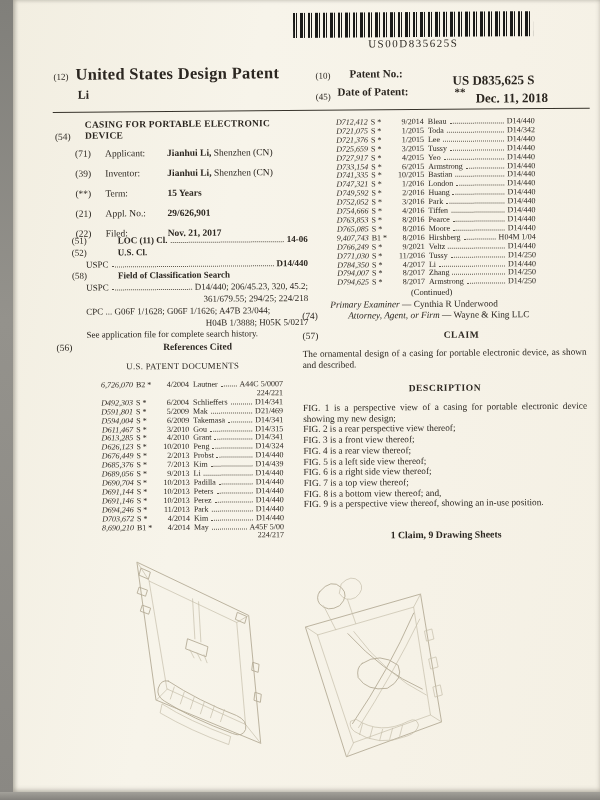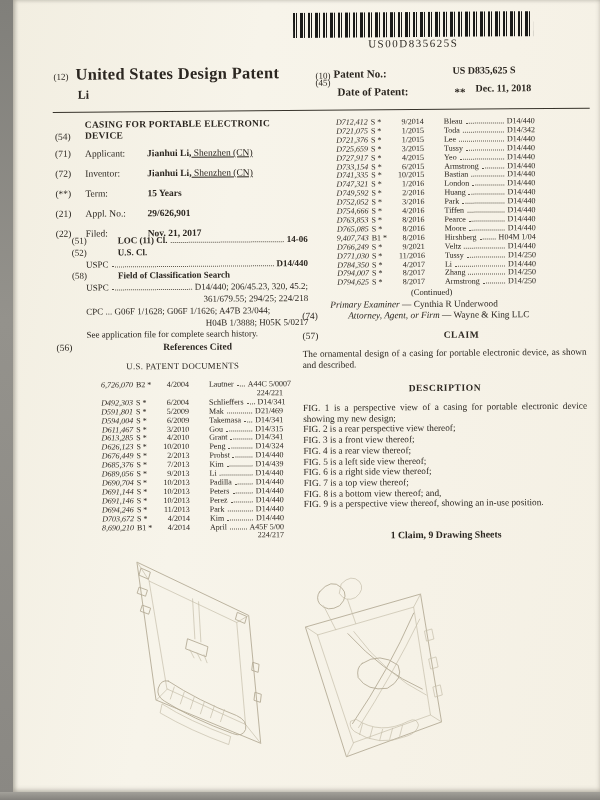--- a/index.html
+++ b/index.html
@@ -30,57 +30,57 @@
       #1a1a18 7px,#1a1a18 10px,rgba(0,0,0,0) 10px,rgba(0,0,0,0) 11px,
       #1a1a18 11px,#1a1a18 12px,rgba(0,0,0,0) 12px,rgba(0,0,0,0) 15px);}
   .barcode-text{left:296px;top:38px;width:240px;text-align:center;
     font-size:11px;letter-spacing:1.5px;color:#2e2a24;}
 
   
   .kind-num{font-size:9px;}
   .hdr-title{font-size:16.5px;font-weight:bold;letter-spacing:.3px;}
   .hdr-author{font-size:12px;font-weight:bold;}
   .hdr-label{font-size:11px;font-weight:bold;}
-  .hdr-value{font-size:10px;font-weight:bold;}
+  .hdr-value{font-size:13px;font-weight:bold;margin-top:8px;}
   .hdr-rule{left:55px;top:110px;width:537px;height:0;border-top:1.4px solid #37332b;}
   .bold{font-weight:bold;}
   .italic{font-style:italic;margin-left:28px;}
 
   
   .title-block{left:57px;top:118px;width:252px;display:flex;font-size:9.5px;line-height:11px;}
   .t-num{width:30px;flex:none;margin-top:12px;}
   .t-text{font-weight:bold;letter-spacing:.2px;width:200px;}
 
   .fields{left:57px;top:147px;width:252px;}
   .frow{display:flex;font-size:9.5px;line-height:11px;margin-bottom:9px;}
-  .f-num{width:30px;flex:none;}
+  .f-num{width:30px;flex:none;margin-left:20px;}
   .f-label{width:62px;flex:none;}
   .f-bold{font-weight:bold;}
-  .f-rest{white-space:pre;text-decoration:underline;}
+  .f-rest{white-space:pre;}
 
   .clsblock{left:57px;top:234px;width:252px;font-size:9px;line-height:11.8px;}
   .clsrow{display:flex;align-items:baseline;}
   .cl-num{width:46px;flex:none;padding-left:16px;}
   .leader{flex:1;border-bottom:1px dotted #5a544a;margin:0 3px 2px 3px;min-width:8px;}
   .cls-ind{padding-left:30px;}
   .cls-right{text-align:right;}
   .cls-note{padding-left:30px;}
 
   .refs-heading{left:57px;top:341px;width:252px;display:flex;font-size:9.5px;line-height:11px;}
   .rh-num{width:30px;flex:none;}
   .rh-text{flex:1;text-align:center;font-weight:bold;}
   .refs-sub{left:57px;top:360px;width:252px;text-align:center;font-size:8.8px;letter-spacing:.3px;}
 
   .reftable{font-size:8px;line-height:8.9px;}
   .reftable-left{left:91px;top:380px;width:192px;}
   .reftable-right{left:328px;top:119px;width:209px;}
   .refrow{display:flex;align-items:baseline;white-space:nowrap;}
   .r-num{width:42px;flex:none;text-align:right;font-style:italic;}
   .r-kind{width:19px;flex:none;text-align:left;padding-left:3px;}
-  .r-date{width:34px;flex:none;text-align:right;padding-right:20px;}
+  .r-date{width:34px;flex:none;text-align:right;padding-right:4px;}
   .r-name{flex:none;}
   .r-cls{flex:none;}
   .refrow2{text-align:right;}
 
   .continued{left:328px;top:288px;width:209px;text-align:center;font-size:8.6px;}
 
   .examiner{left:303px;top:300px;width:284px;font-size:9.3px;line-height:11px;}
   .claimblock{left:303px;top:331px;width:284px;}
   .sec-head-row{display:flex;font-size:9.5px;line-height:11px;}
   .sh-num{width:34px;flex:none;}
@@ -106,24 +106,24 @@
 <div class="content">
 
   <div class="abs barcode"></div>
   <div class="abs barcode-text">US00D835625S</div>
 
   <span class="abs kind-num" style="left:56px;top:70px">(12)</span>
   <span class="abs hdr-title" style="left:78px;top:63px">United States Design Patent</span>
   <span class="abs hdr-author" style="left:80px;top:86px">Li</span>
 
   <span class="abs kind-num" style="left:318px;top:71px">(10)</span>
-  <span class="abs hdr-label" style="left:336px;top:68px">Patent No.:</span>
+  <span class="abs hdr-label" style="left:352px;top:68px">Patent No.:</span>
   <span class="abs hdr-value" style="left:455px;top:66px">US D835,625 S</span>
 
-  <span class="abs kind-num" style="left:318px;top:78px">(45)</span>
+  <span class="abs kind-num" style="left:318px;top:92px">(45)</span>
   <span class="abs hdr-label" style="left:340px;top:86px">Date of Patent:</span>
   <span class="abs hdr-label" style="left:457px;top:87px">**</span>
   <span class="abs hdr-value" style="left:478px;top:84px">Dec. 11, 2018</span>
 
   <div class="abs hdr-rule"></div>
 
   <div class="abs title-block">
     <span class="t-num">(54)</span>
     <span class="t-text">CASING FOR PORTABLE ELECTRONIC DEVICE</span>
   </div>
@@ -131,21 +131,21 @@
   <div class="abs fields">
 
       <div class="frow">
         <span class="f-num">(71)</span>
         <span class="f-label">Applicant:</span>
         <span class="f-bold">Jianhui Li,</span>
         <span class="f-rest"> Shenzhen (CN)</span>
       </div>
 
       <div class="frow">
-        <span class="f-num">(72)</span>
+        <span class="f-num">(39)</span>
         <span class="f-label">Inventor:</span>
         <span class="f-bold">Jianhui Li,</span>
         <span class="f-rest"> Shenzhen (CN)</span>
       </div>
 
       <div class="frow">
         <span class="f-num">(**)</span>
         <span class="f-label">Term:</span>
         <span class="f-bold">15 Years</span>
 
@@ -383,21 +383,21 @@
           <span class="r-cls">D14/440</span>
         </div>
 
       </div>
 
       <div>
         <div class="refrow">
           <span class="r-num">8,690,210</span>
           <span class="r-kind">B1 *</span>
           <span class="r-date">4/2014</span>
-          <span class="r-name">April</span>
+          <span class="r-name">May</span>
           <span class="leader"></span>
           <span class="r-cls">A45F 5/00</span>
         </div>
         <div class="refrow2">224/217</div>
       </div>
     </div>
 
   <div class="abs reftable reftable-right">
 
       <div>

